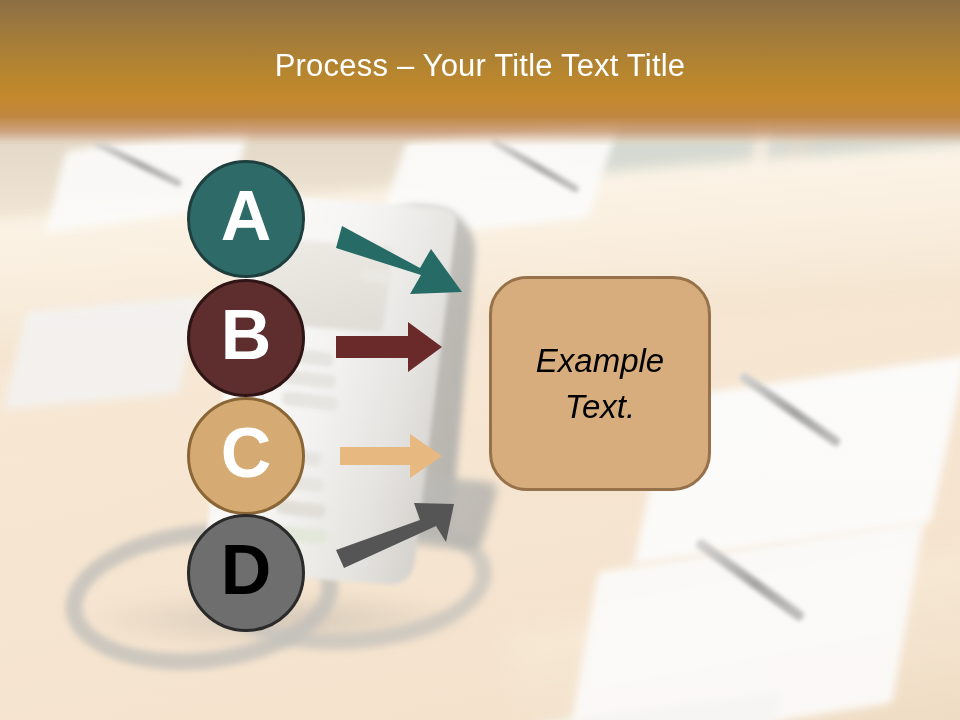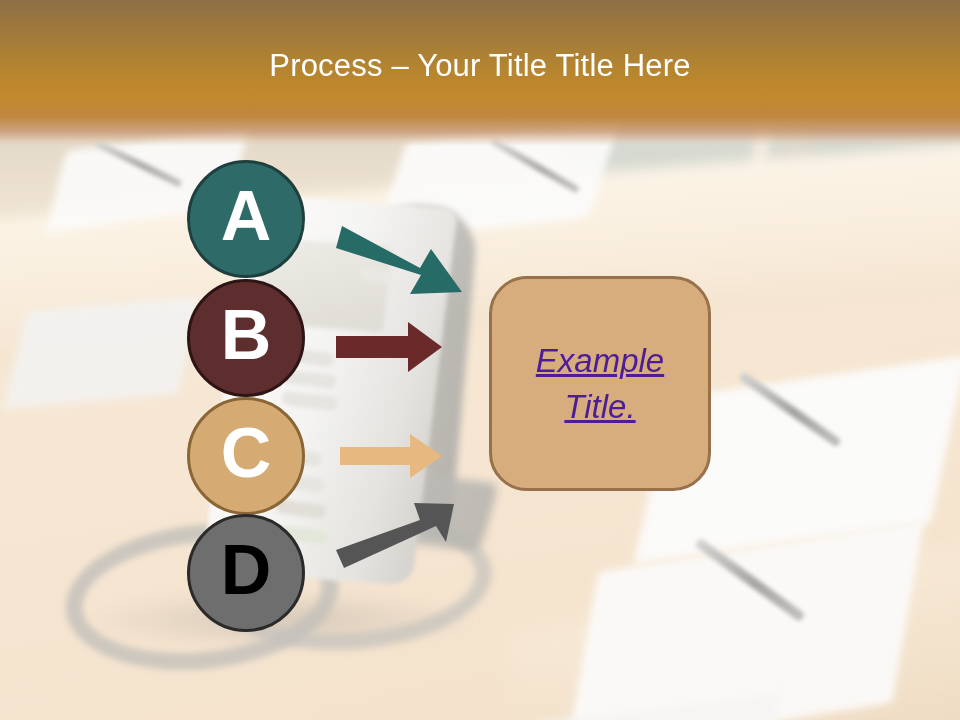--- a/index.html
+++ b/index.html
@@ -263,26 +263,25 @@
     background: #d8ad7e;
     border: 3px solid #96714a;
     border-radius: 38px;
     display: flex;
     flex-direction: column;
     align-items: center;
     justify-content: center;
     box-sizing: border-box;
   }
   #textbox .tline {
-    color: #4c1d95;
+    color: #000000;
     font-style: italic;
     font-size: 33px;
     line-height: 46px;
     text-align: right;
-    text-decoration: underline;
   }
 </style>
 </head>
 <body>
 
 <div id="slide">
 
   <div id="photo">
     <div class="layer tabletop"></div>
     <div class="layer farwall"></div>
@@ -320,21 +319,21 @@
     <div class="layer phone-btnrow pb6"></div>
     <div class="layer phone-btnrow pb7"></div>
     <div class="layer phone-sidebtn"></div>
     <div class="layer phone-sidebtn2"></div>
 
     <div id="photo-veil"></div>
   </div>
 
   <div id="header">
     <div id="header-title">
-      <span class="bold">Process</span><span class="rest"> – Your Title Title Here</span>
+      <span class="bold">Process</span><span class="rest"> – Your Title Text Title</span>
     </div>
   </div>
 
   <svg class="arrow" style="left:332px; top:218px;" width="132" height="82" viewBox="0 0 132 82">
     <polygon id="arrowA" points="6,8 84,50 95,31 126,74 74,76 85,57 0,30" transform="translate(4,0)" fill="#276b66"></polygon>
   </svg>
 
   <svg class="arrow" style="left:336px; top:322px;" width="108" height="50" viewBox="0 0 108 50">
     <polygon id="arrowB" points="0,14 72,14 72,0 106,25 72,50 72,36 0,36" fill="#6b2a2a"></polygon>
   </svg>
@@ -358,16 +357,16 @@
   <div class="node-circle" id="circleC" style="left: 187px; top: 397px; background: rgb(214, 171, 115); border: 3px solid rgb(138, 102, 54); color: rgb(255, 255, 255);">
     <span>C</span>
   </div>
 
   <div class="node-circle" id="circleD" style="left: 187px; top: 514px; background: rgb(110, 110, 110); border: 3px solid rgb(42, 42, 42); color: rgb(0, 0, 0);">
     <span>D</span>
   </div>
 
   <div id="textbox" style="background: rgb(216, 173, 126); border-color: rgb(150, 113, 74); color: rgb(255, 255, 255);">
     <div class="tline">Example</div>
-    <div class="tline">Title.</div>
+    <div class="tline">Text.</div>
   </div>
 
 </div>
 
 </body></html>

